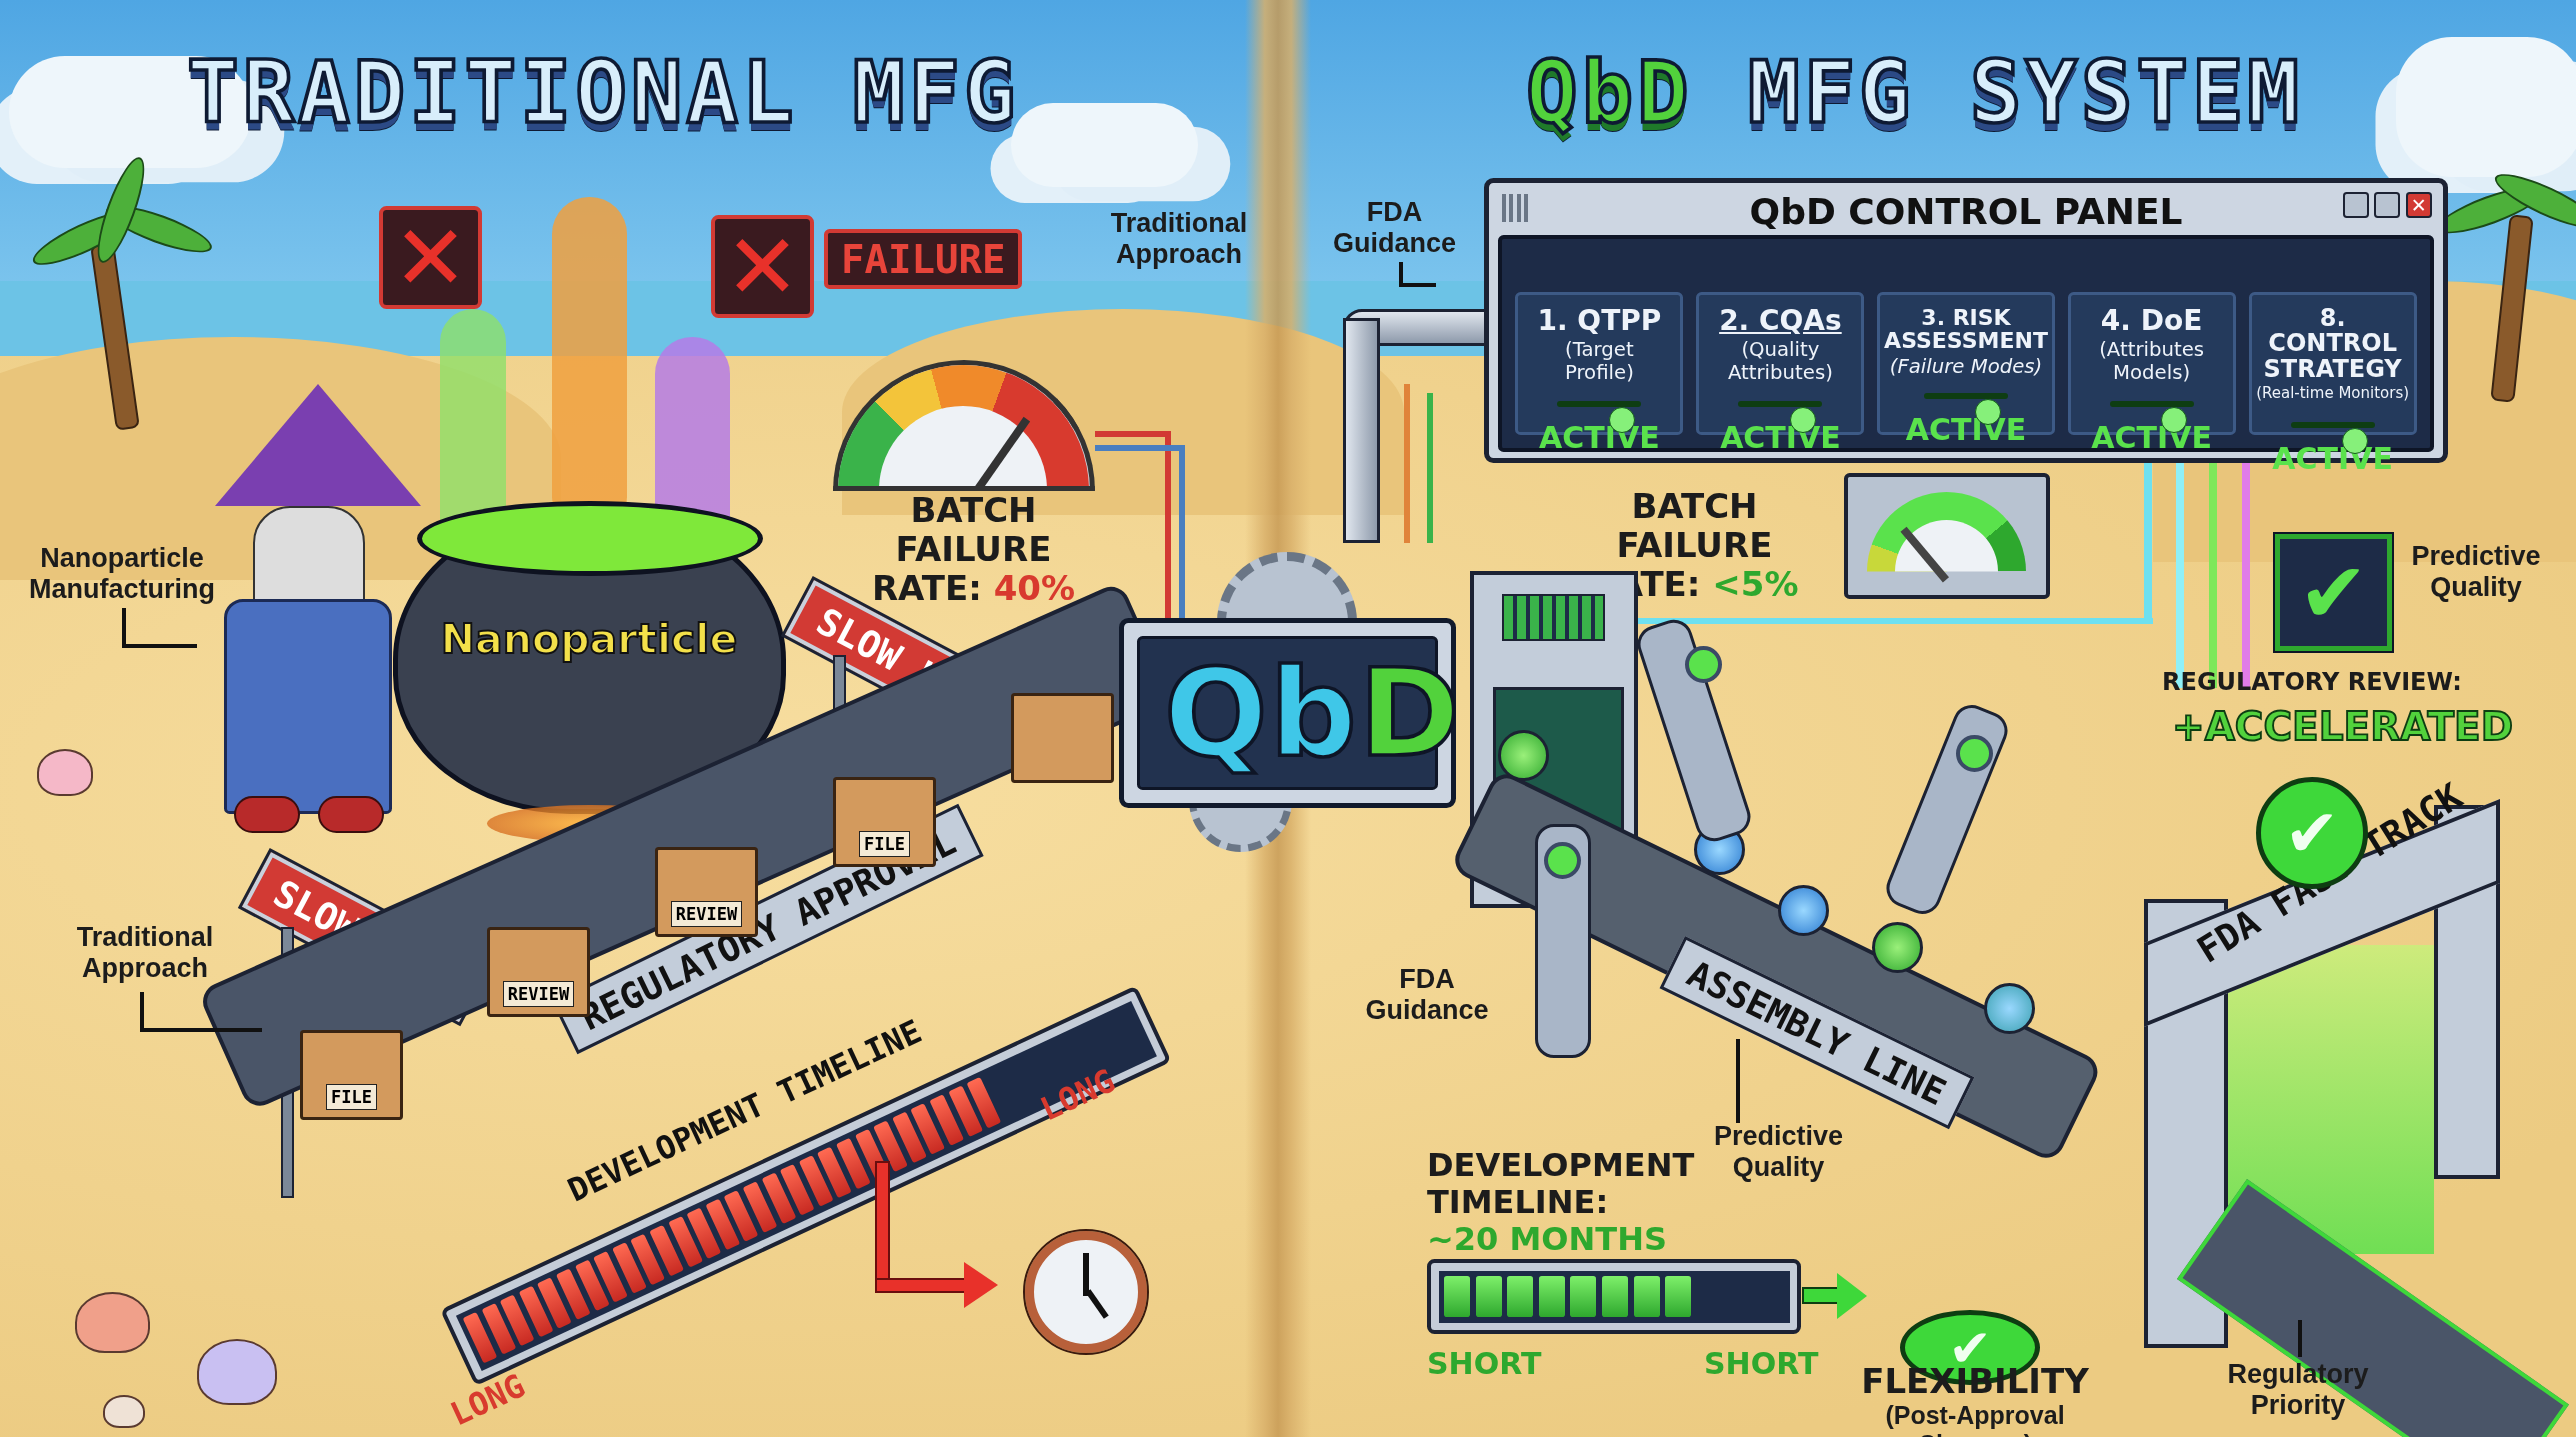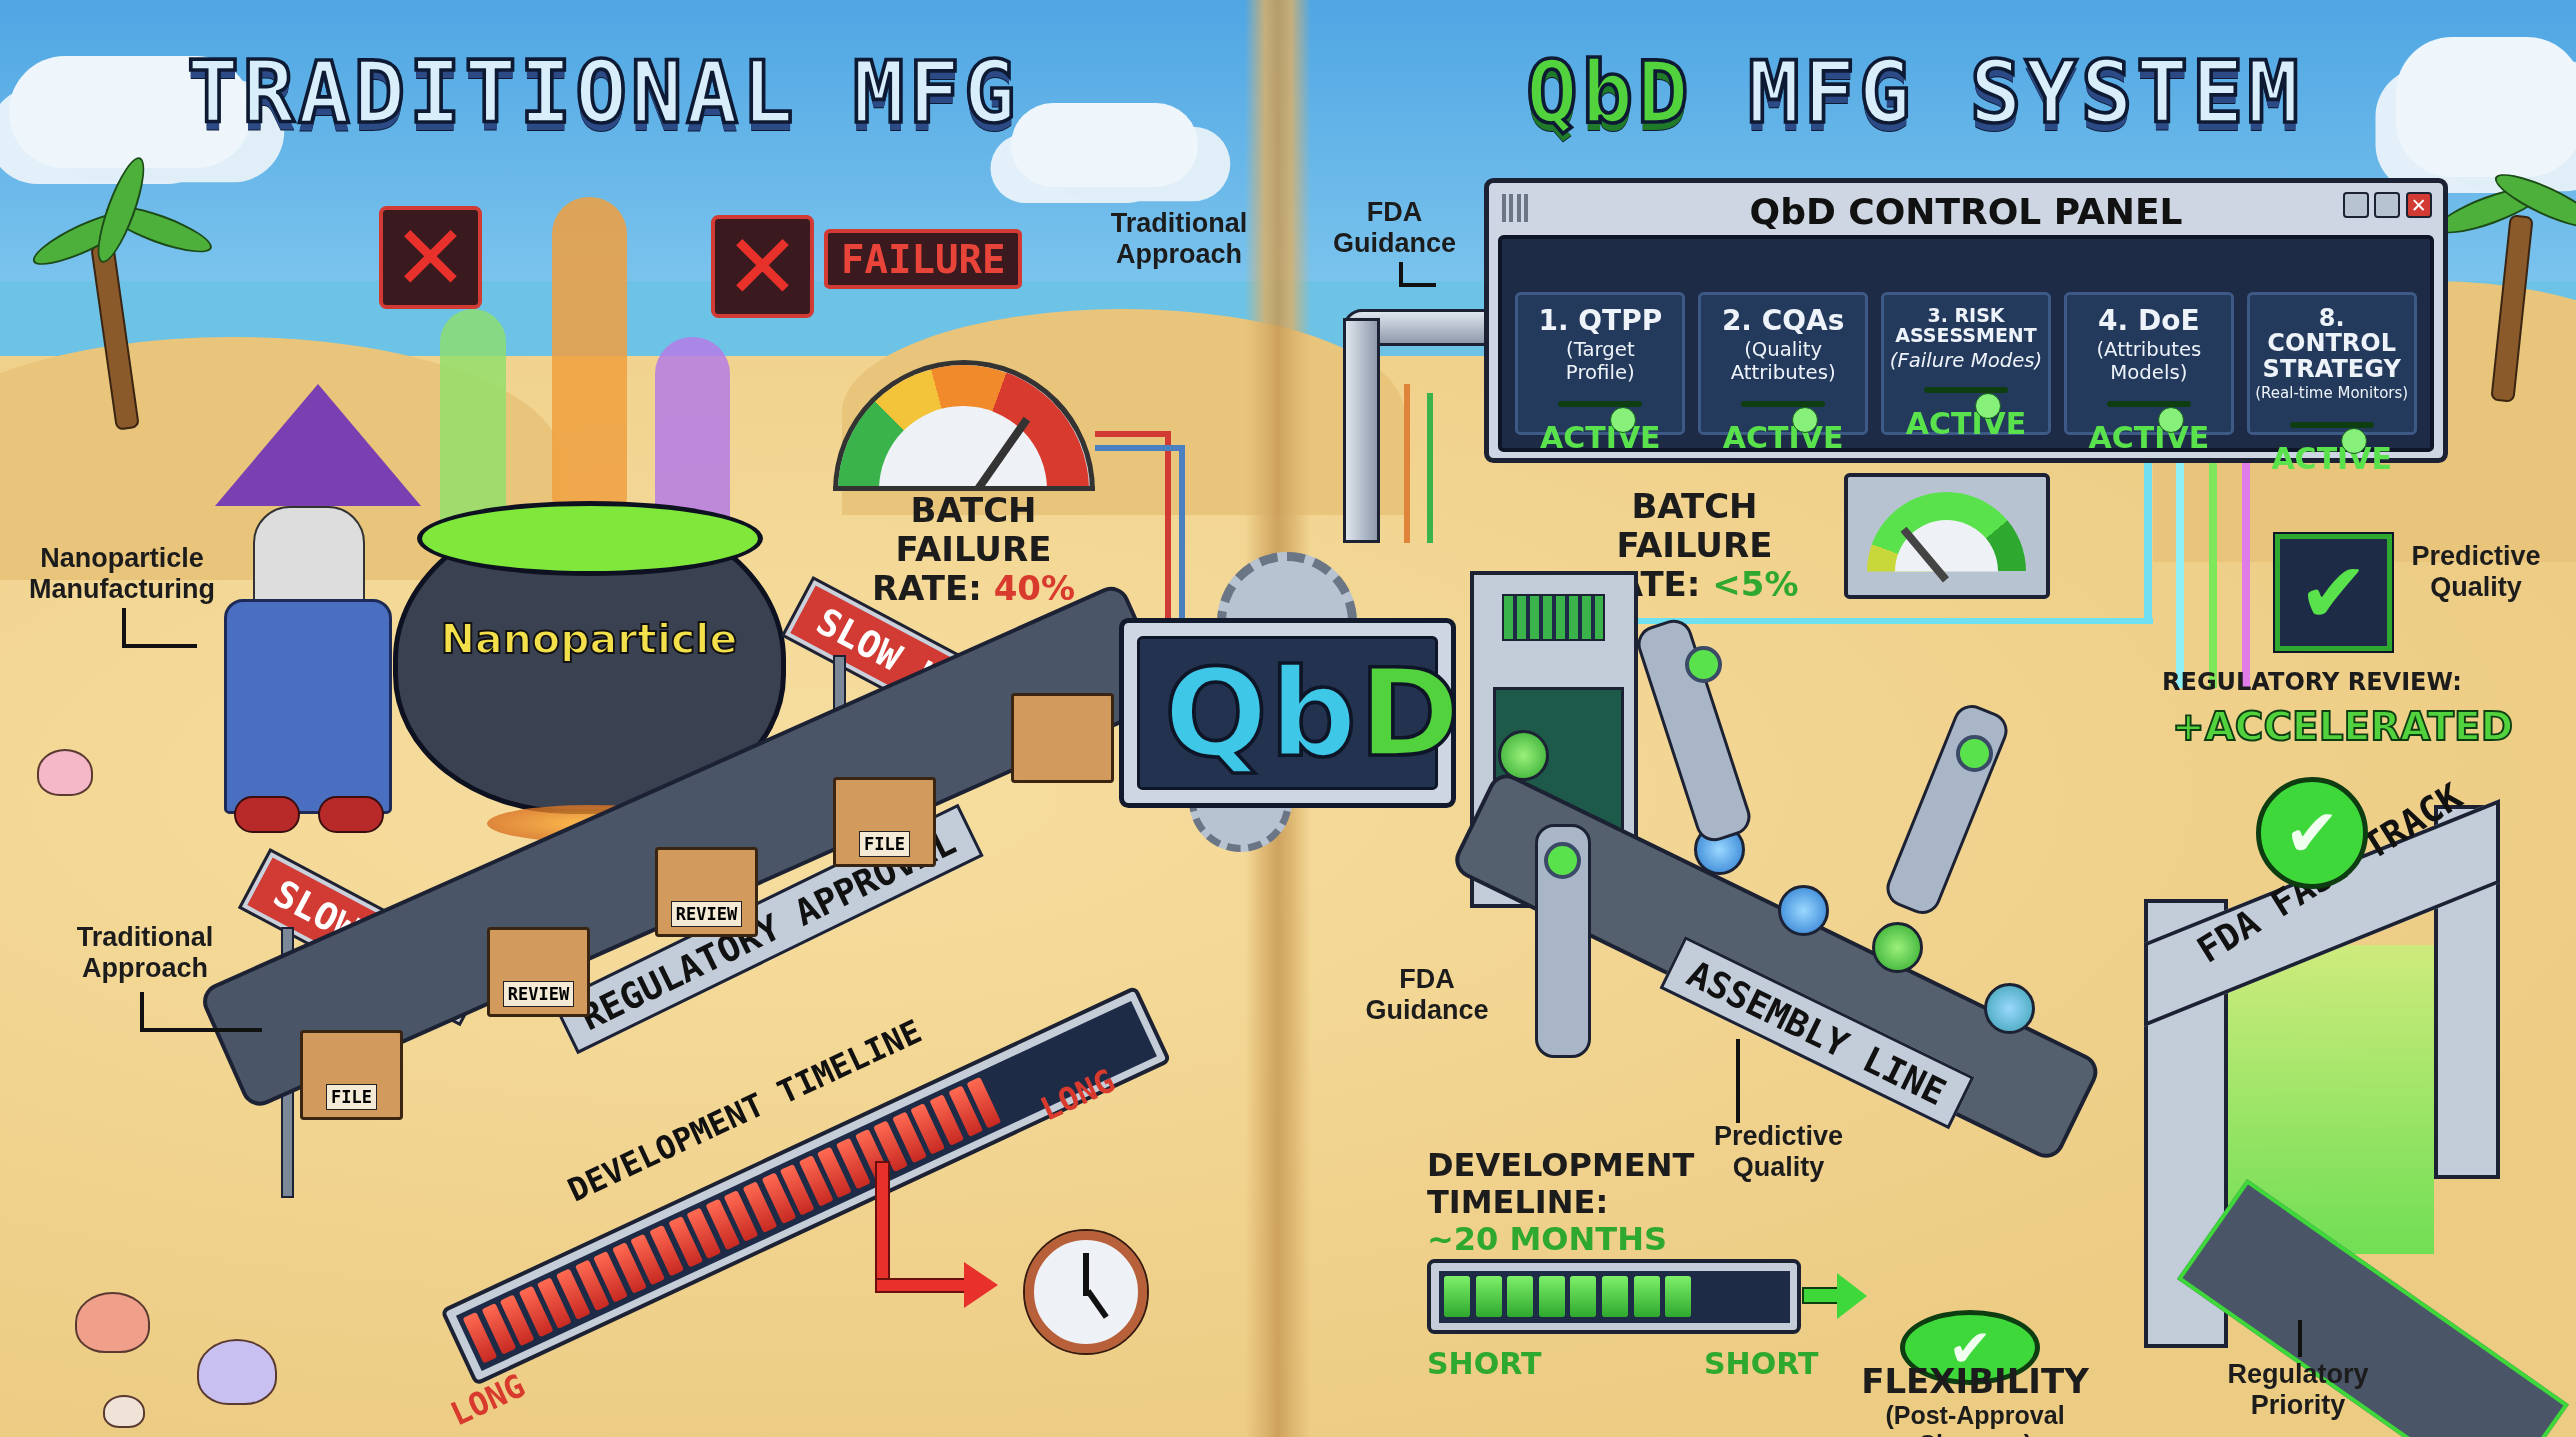--- a/index.html
+++ b/index.html
@@ -239,28 +239,28 @@
   </div>
   <div class="panel-body" style="height:217px;margin:0 9.4px;">
     <div class="step">
       <div class="step-title" style="white-space:pre-line;">1. QTPP</div>
       <div class="step-sub" style="white-space:pre-line;">(Target
 Profile)</div>
       <div class="toggle"></div>
       <div class="step-status">ACTIVE</div>
     </div>
     <div class="step">
-      <div class="step-title" style="white-space:pre-line;">2. CQAs</div>
+      <div class="step-title" style="white-space:pre-line;text-decoration:underline;">2. CQAs</div>
       <div class="step-sub" style="white-space:pre-line;">(Quality
 Attributes)</div>
       <div class="toggle"></div>
       <div class="step-status">ACTIVE</div>
     </div>
     <div class="step">
-      <div class="step-title" style="white-space:pre-line;font-size:19px;">3. RISK
+      <div class="step-title" style="white-space:pre-line;font-size:22px;">3. RISK
 ASSESSMENT</div>
       <div class="step-sub" style="white-space:pre-line;min-height:24px;font-style:italic;">(Failure Modes)</div>
       <div class="toggle"></div>
       <div class="step-status">ACTIVE</div>
     </div>
     <div class="step">
       <div class="step-title" style="white-space:pre-line;">4. DoE</div>
       <div class="step-sub" style="white-space:pre-line;">(Attributes
 Models)</div>
       <div class="toggle"></div>

